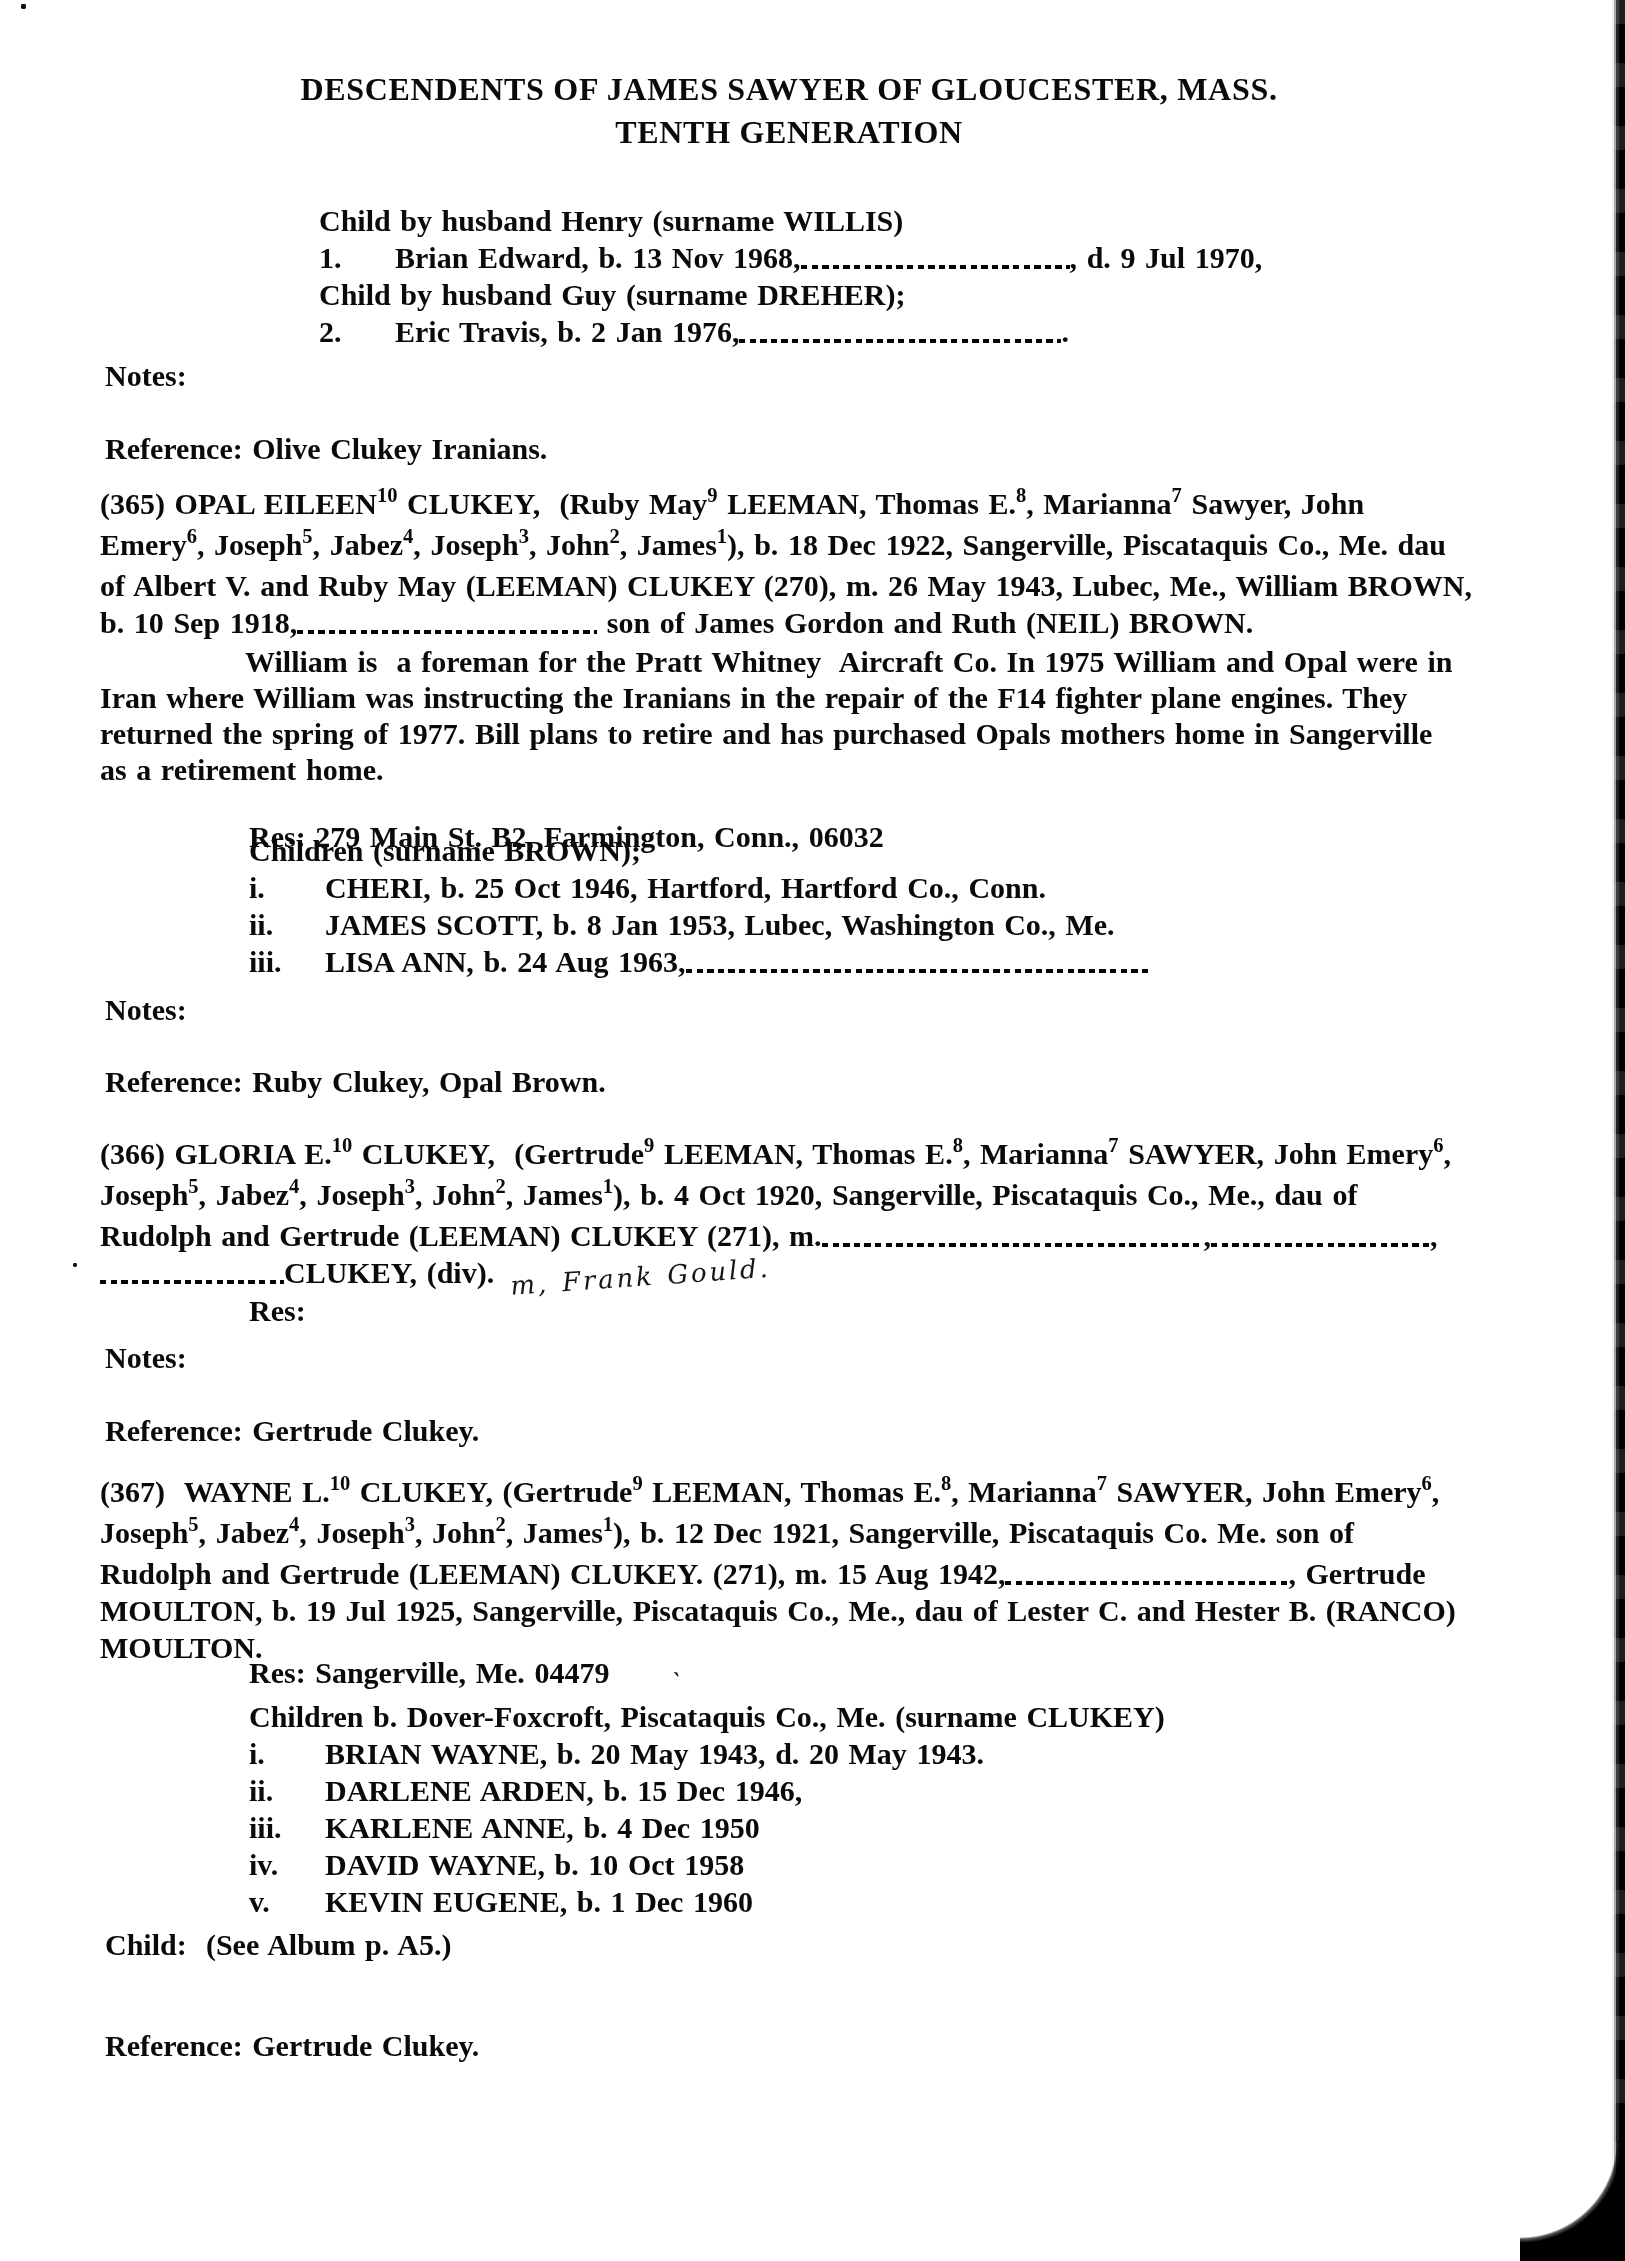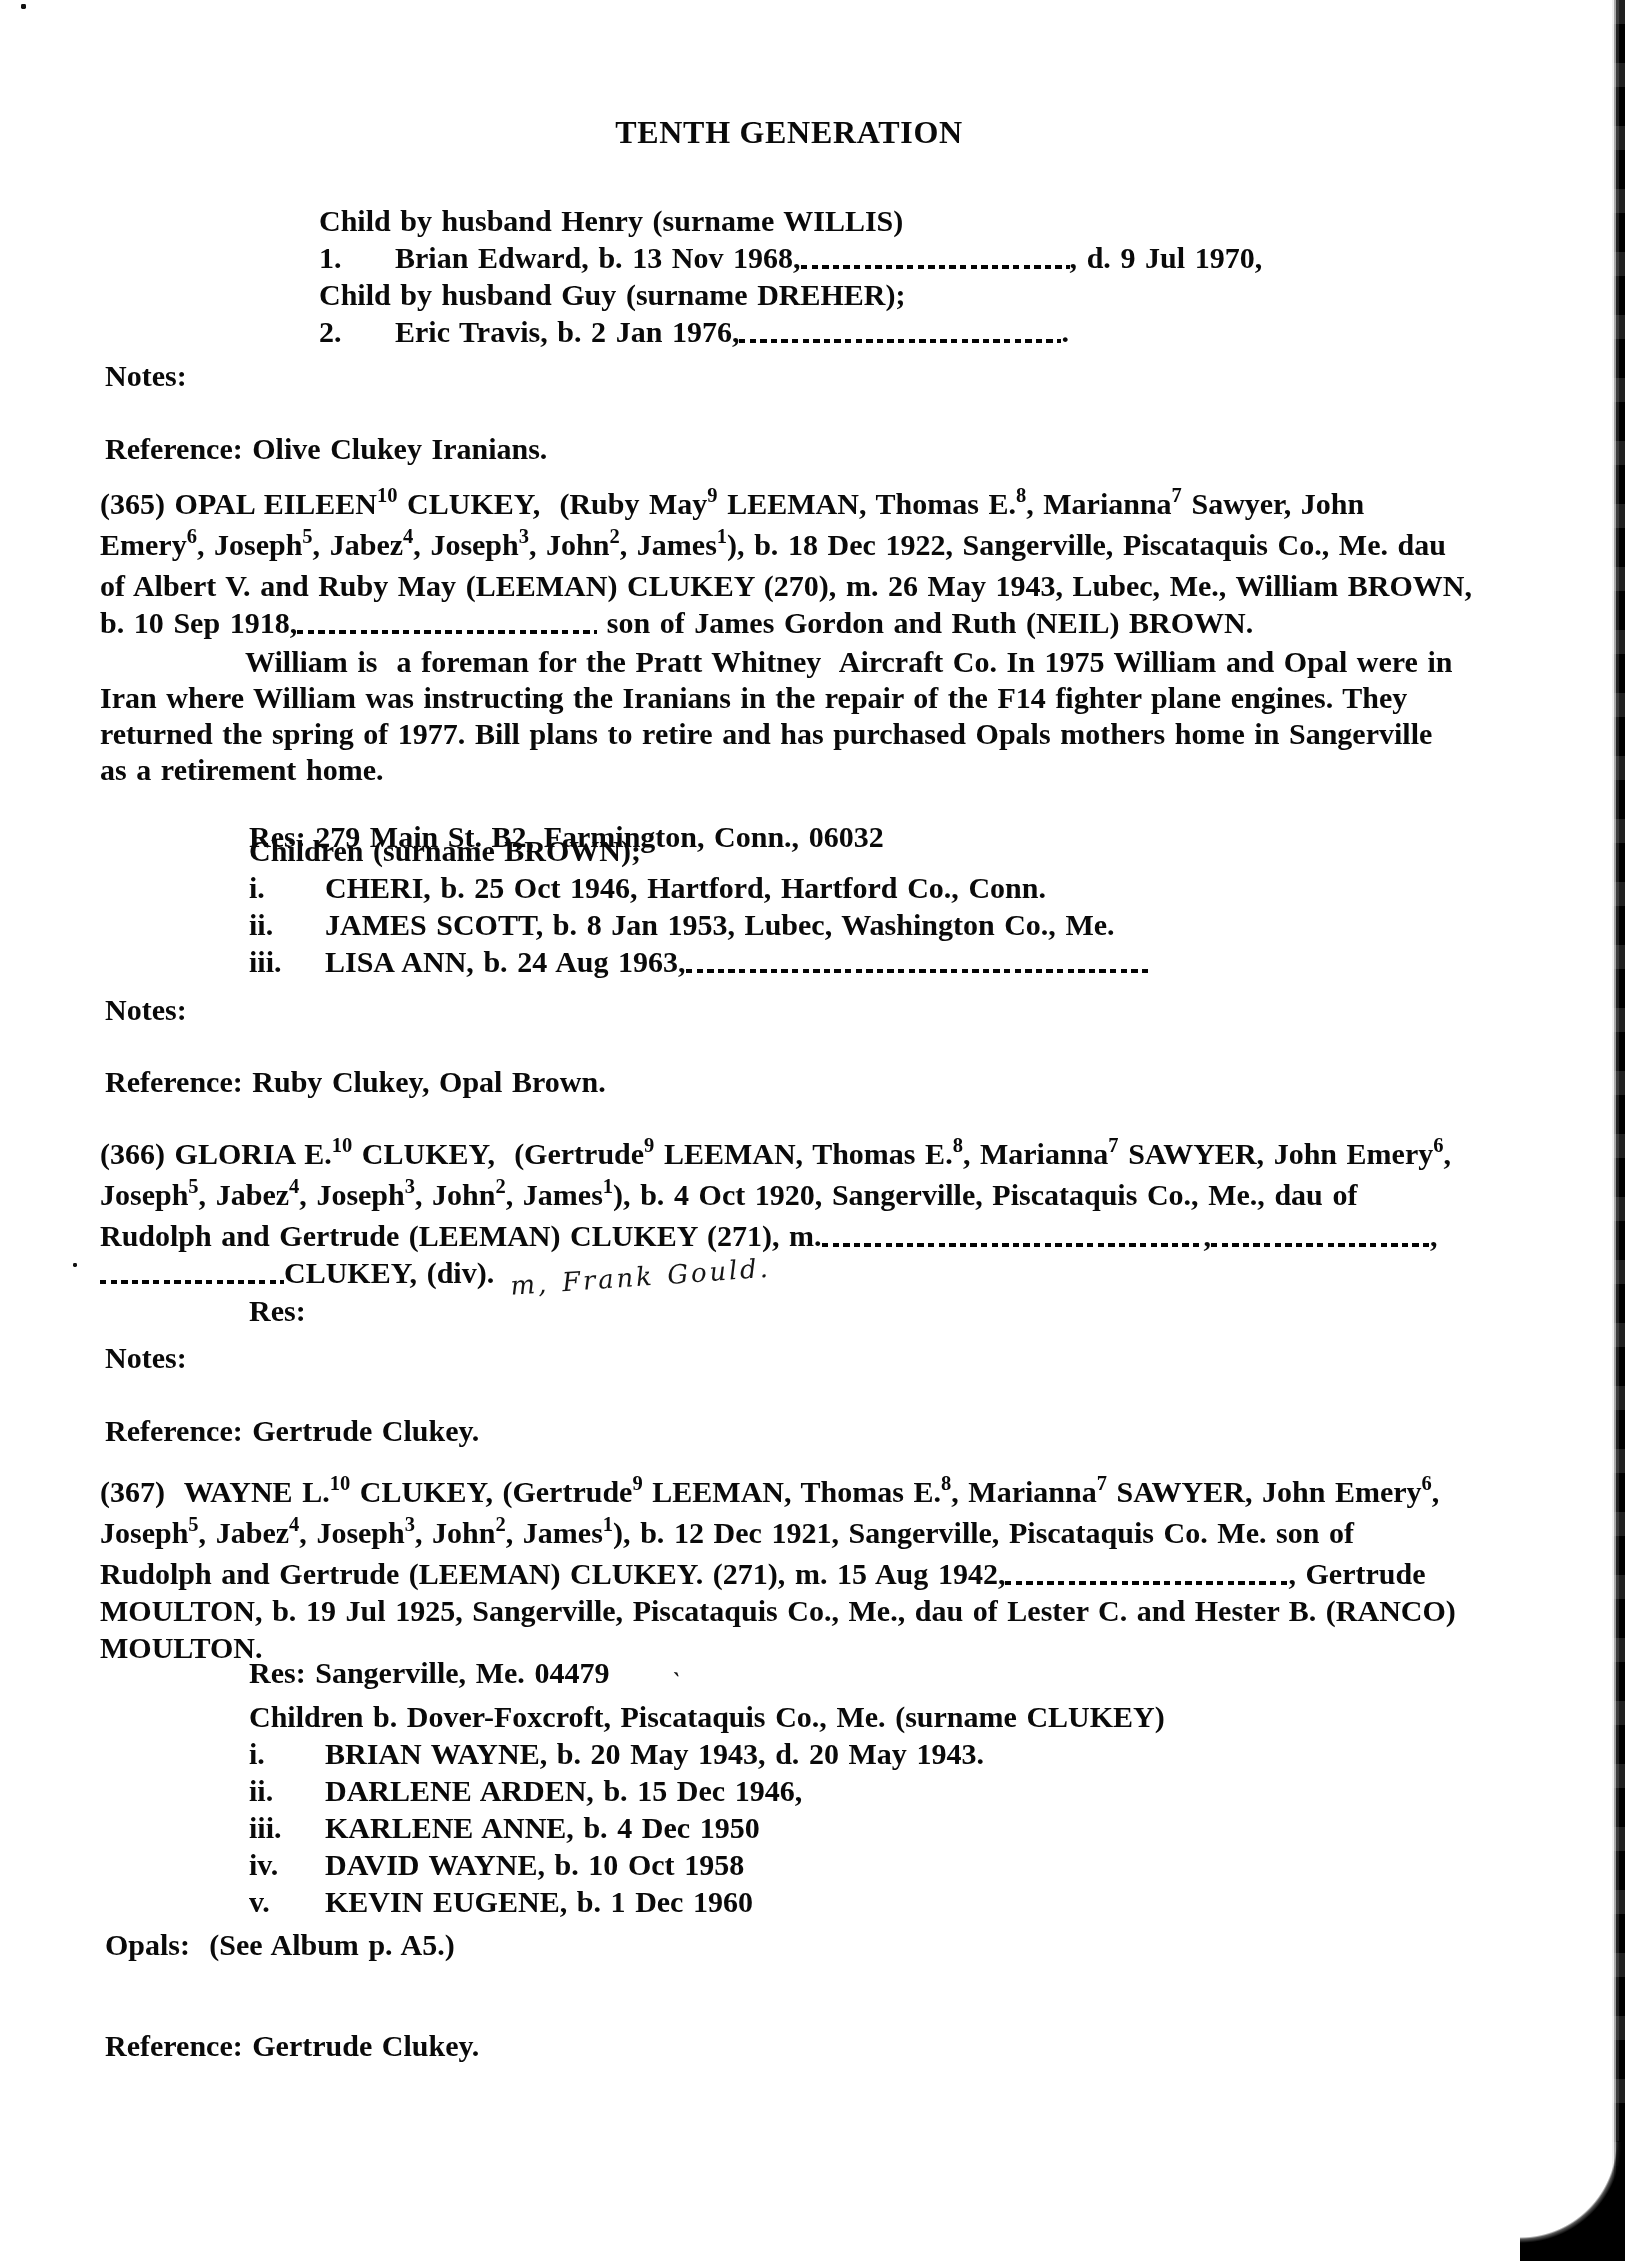--- a/index.html
+++ b/index.html
@@ -86,20 +86,21 @@
   .artifact-tick{
     font-size:24px;font-weight:bold;color:#111;
     transform:rotate(12deg);
   }
 </style>
 </head>
 <body>
 
 <div class="page">
 
+  <div class="abs title-line title-1">DESCENDENTS OF JAMES SAWYER OF GLOUCESTER, MASS.</div>
 
   <div class="abs title-line title-2">TENTH GENERATION</div>
 
 
   <div>
       <div class="block" style="left: 319px; top: 202px; line-height: 37px;"><div class="line"><span class="t">Child by husband Henry (surname WILLIS)</span></div><div class="line"><span class="rn">1.</span><span class="t">Brian Edward, b. 13 Nov 1968,</span><span class="blank" style="width: 269px;"></span><span class="t">, d. 9 Jul 1970,</span></div><div class="line"><span class="t">Child by husband Guy (surname DREHER);</span></div><div class="line"><span class="rn">2.</span><span class="t">Eric Travis, b. 2 Jan 1976,</span><span class="blank" style="width: 322px;"></span><span class="t">.</span></div></div>
       <div class="block" style="left: 105px; top: 357px; line-height: 37px;"><div class="line"><span class="t">Notes:</span></div></div>
       <div class="block" style="left: 105px; top: 430px; line-height: 37px;"><div class="line"><span class="t">Reference: Olive Clukey Iranians.</span></div></div>
       <div class="block" style="left: 100px; top: 485px; line-height: 37px;"><div class="line"><span class="t">(365) OPAL EILEEN</span><span class="sup">10</span><span class="t"> CLUKEY,  (Ruby May</span><span class="sup">9</span><span class="t"> LEEMAN, Thomas E.</span><span class="sup">8</span><span class="t">, Marianna</span><span class="sup">7</span><span class="t"> Sawyer, John</span></div><div class="line"><span class="t">Emery</span><span class="sup">6</span><span class="t">, Joseph</span><span class="sup">5</span><span class="t">, Jabez</span><span class="sup">4</span><span class="t">, Joseph</span><span class="sup">3</span><span class="t">, John</span><span class="sup">2</span><span class="t">, James</span><span class="sup">1</span><span class="t">), b. 18 Dec 1922, Sangerville, Piscataquis Co., Me. dau</span></div><div class="line"><span class="t">of Albert V. and Ruby May (LEEMAN) CLUKEY (270), m. 26 May 1943, Lubec, Me., William BROWN,</span></div><div class="line"><span class="t">b. 10 Sep 1918,</span><span class="blank" style="width: 300px;"></span><span class="t"> son of James Gordon and Ruth (NEIL) BROWN.</span></div></div>
       <div class="block" style="left: 100px; top: 644px; line-height: 36px;"><div class="line"><span class="tab" style="width: 145px;"></span><span class="t">William is  a foreman for the Pratt Whitney  Aircraft Co. In 1975 William and Opal were in</span></div><div class="line"><span class="t">Iran where William was instructing the Iranians in the repair of the F14 fighter plane engines. They</span></div><div class="line"><span class="t">returned the spring of 1977. Bill plans to retire and has purchased Opals mothers home in Sangerville</span></div><div class="line"><span class="t">as a retirement home.</span></div></div>
@@ -107,21 +108,21 @@
       <div class="block" style="left: 249px; top: 832px; line-height: 37px;"><div class="line"><span class="t">Children (surname BROWN);</span></div><div class="line"><span class="rn">i.</span><span class="t">CHERI, b. 25 Oct 1946, Hartford, Hartford Co., Conn.</span></div><div class="line"><span class="rn">ii.</span><span class="t">JAMES SCOTT, b. 8 Jan 1953, Lubec, Washington Co., Me.</span></div><div class="line"><span class="rn">iii.</span><span class="t">LISA ANN, b. 24 Aug 1963,</span><span class="blank" style="width: 463px;"></span></div></div>
       <div class="block" style="left: 105px; top: 991px; line-height: 37px;"><div class="line"><span class="t">Notes:</span></div></div>
       <div class="block" style="left: 105px; top: 1063px; line-height: 37px;"><div class="line"><span class="t">Reference: Ruby Clukey, Opal Brown.</span></div></div>
       <div class="block" style="left: 100px; top: 1135px; line-height: 37px;"><div class="line"><span class="t">(366) GLORIA E.</span><span class="sup">10</span><span class="t"> CLUKEY,  (Gertrude</span><span class="sup">9</span><span class="t"> LEEMAN, Thomas E.</span><span class="sup">8</span><span class="t">, Marianna</span><span class="sup">7</span><span class="t"> SAWYER, John Emery</span><span class="sup">6</span><span class="t">,</span></div><div class="line"><span class="t">Joseph</span><span class="sup">5</span><span class="t">, Jabez</span><span class="sup">4</span><span class="t">, Joseph</span><span class="sup">3</span><span class="t">, John</span><span class="sup">2</span><span class="t">, James</span><span class="sup">1</span><span class="t">), b. 4 Oct 1920, Sangerville, Piscataquis Co., Me., dau of</span></div><div class="line"><span class="t">Rudolph and Gertrude (LEEMAN) CLUKEY (271), m.</span><span class="blank" style="width: 382px;"></span><span class="t">,</span><span class="blank" style="width: 219px;"></span><span class="t">,</span></div><div class="line"><span class="blank" style="width: 184px;"></span><span class="t">CLUKEY, (div).</span><span class="hand">m, Frank Gould.</span></div></div>
       <div class="block" style="left: 249px; top: 1292px; line-height: 37px;"><div class="line"><span class="t">Res:</span></div></div>
       <div class="block" style="left: 105px; top: 1339px; line-height: 37px;"><div class="line"><span class="t">Notes:</span></div></div>
       <div class="block" style="left: 105px; top: 1412px; line-height: 37px;"><div class="line"><span class="t">Reference: Gertrude Clukey.</span></div></div>
       <div class="block" style="left: 100px; top: 1473px; line-height: 37px;"><div class="line"><span class="t">(367)  WAYNE L.</span><span class="sup">10</span><span class="t"> CLUKEY, (Gertrude</span><span class="sup">9</span><span class="t"> LEEMAN, Thomas E.</span><span class="sup">8</span><span class="t">, Marianna</span><span class="sup">7</span><span class="t"> SAWYER, John Emery</span><span class="sup">6</span><span class="t">,</span></div><div class="line"><span class="t">Joseph</span><span class="sup">5</span><span class="t">, Jabez</span><span class="sup">4</span><span class="t">, Joseph</span><span class="sup">3</span><span class="t">, John</span><span class="sup">2</span><span class="t">, James</span><span class="sup">1</span><span class="t">), b. 12 Dec 1921, Sangerville, Piscataquis Co. Me. son of</span></div><div class="line"><span class="t">Rudolph and Gertrude (LEEMAN) CLUKEY. (271), m. 15 Aug 1942,</span><span class="blank" style="width: 283px;"></span><span class="t">, Gertrude</span></div><div class="line"><span class="t">MOULTON, b. 19 Jul 1925, Sangerville, Piscataquis Co., Me., dau of Lester C. and Hester B. (RANCO)</span></div><div class="line"><span class="t">MOULTON.</span></div></div>
       <div class="block" style="left: 249px; top: 1654px; line-height: 37px;"><div class="line"><span class="t">Res: Sangerville, Me. 04479</span></div></div>
       <div class="block" style="left: 249px; top: 1698px; line-height: 37px;"><div class="line"><span class="t">Children b. Dover-Foxcroft, Piscataquis Co., Me. (surname CLUKEY)</span></div><div class="line"><span class="rn">i.</span><span class="t">BRIAN WAYNE, b. 20 May 1943, d. 20 May 1943.</span></div><div class="line"><span class="rn">ii.</span><span class="t">DARLENE ARDEN, b. 15 Dec 1946,</span></div><div class="line"><span class="rn">iii.</span><span class="t">KARLENE ANNE, b. 4 Dec 1950</span></div><div class="line"><span class="rn">iv.</span><span class="t">DAVID WAYNE, b. 10 Oct 1958</span></div><div class="line"><span class="rn">v.</span><span class="t">KEVIN EUGENE, b. 1 Dec 1960</span></div></div>
-      <div class="block" style="left: 105px; top: 1926px; line-height: 37px;"><div class="line"><span class="t">Opals:  (See Album p. A5.)</span></div></div>
+      <div class="block" style="left: 105px; top: 1926px; line-height: 37px;"><div class="line"><span class="t">Child:  (See Album p. A5.)</span></div></div>
       <div class="block" style="left: 105px; top: 2027px; line-height: 37px;"><div class="line"><span class="t">Reference: Gertrude Clukey.</span></div></div>
     </div>
 
 
   <div class="abs artifact-dot" style="left:21px;top:3.5px;"></div>
   <div class="abs artifact-dot" style="left:73px;top:1263px;width:3.5px;height:3.5px;"></div>
   <div class="abs artifact-tick" style="left:671px;top:1668px;">`</div>
 
   <div class="abs scan-edge-right"></div>
   <div class="abs scan-corner-br"></div>

